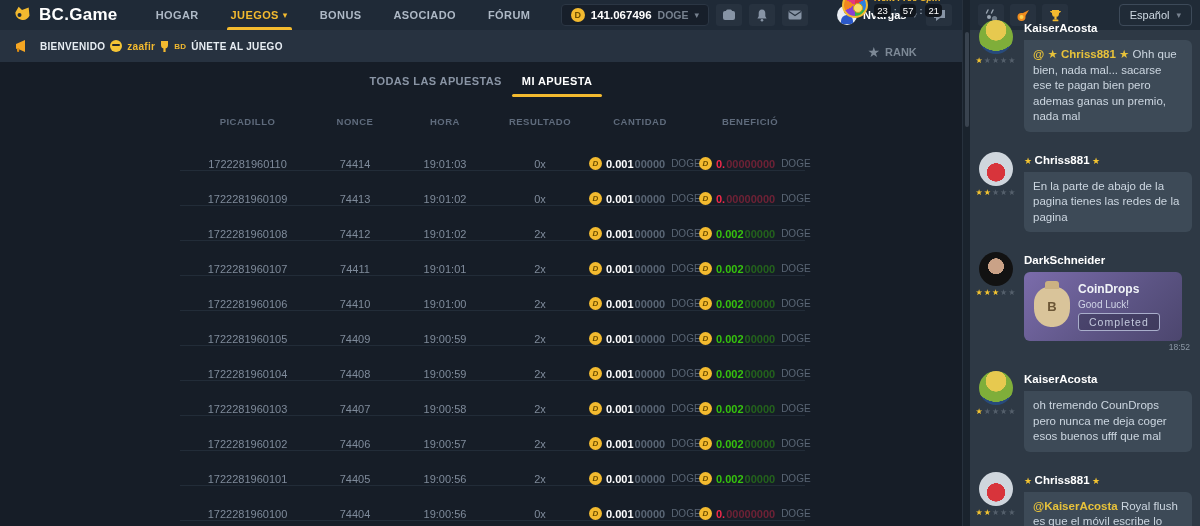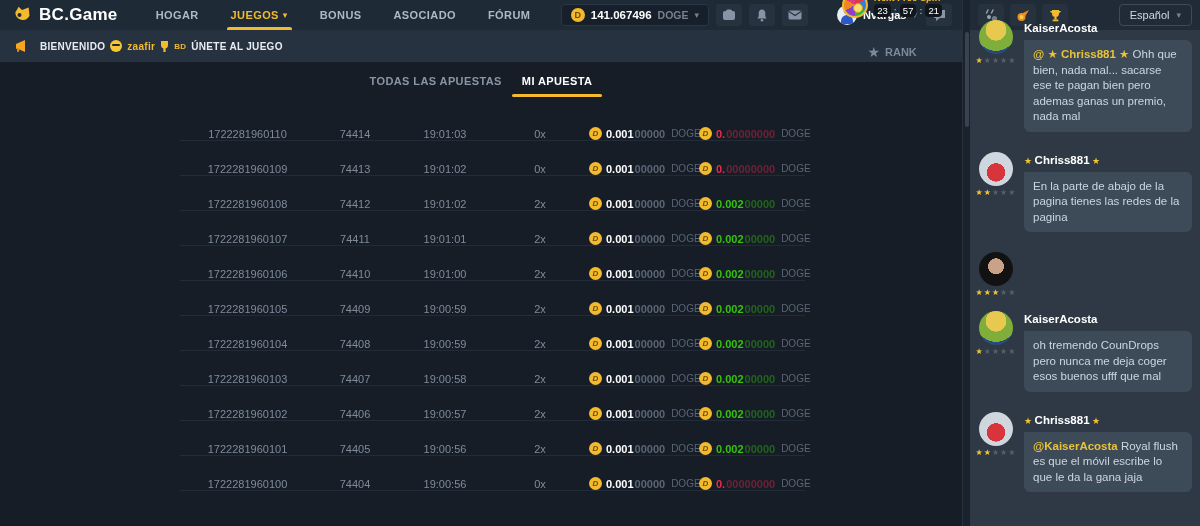--- a/index.html
+++ b/index.html
@@ -223,20 +223,28 @@
         </div>
       </div>
     </div>
 
     <div class="content">
       <div class="tabs">
         <div class="tab">TODAS LAS APUESTAS</div>
         <div class="tab active">MI APUESTA</div>
       </div>
       <div class="table">
+        <div class="thead">
+          <span class="col-hash">PICADILLO</span>
+          <span class="col-nonce">NONCE</span>
+          <span class="col-hora">HORA</span>
+          <span class="col-res">RESULTADO</span>
+          <span class="col-amt">CANTIDAD</span>
+          <span class="col-ben">BENEFICIÓ</span>
+        </div>
         <div id="tbody">
             <div class="trow">
               <span class="c col-hash">1722281960110</span>
               <span class="c col-nonce">74414</span>
               <span class="c col-hora">19:01:03</span>
               <span class="c col-res">0x</span>
               <span class="c amt col-amt">
                 <i class="coin-sm">D</i>
                 <b>0.001</b>
                 <span class="rest">00000</span>
@@ -489,20 +497,32 @@
           <div class="msg-right">
             <div class="msg-name"><span class="gold">★ </span>Chriss881<span class="gold"> ★</span></div>
             <div class="bubble">En la parte de abajo de la pagina tienes las redes de la pagina</div>
           </div>
         </div>
         <div class="msg">
           <div class="msg-left">
             <div class="avatar av-dark"></div>
             <div class="stars"><span class="on">★</span><span class="on">★</span><span class="on">★</span><span class="off">★</span><span class="off">★</span></div>
           </div>
+          <div class="msg-right">
+            <div class="msg-name">DarkSchneider</div>
+            <div class="coindrops">
+              <div class="bag">B</div>
+              <div class="cd-right">
+                <div class="cd-title">CoinDrops</div>
+                <div class="cd-sub">Good Luck!</div>
+                <div class="cd-btn">Completed</div>
+              </div>
+            </div>
+            <div class="time">18:52</div>
+          </div>
         </div>
         <div class="msg">
           <div class="msg-left">
             <div class="avatar av-kaiser"></div>
             <div class="stars"><span class="on">★</span><span class="off">★</span><span class="off">★</span><span class="off">★</span><span class="off">★</span></div>
           </div>
           <div class="msg-right">
             <div class="msg-name">KaiserAcosta</div>
             <div class="bubble">oh tremendo CounDrops pero nunca me deja coger esos buenos ufff que mal</div>
           </div>

